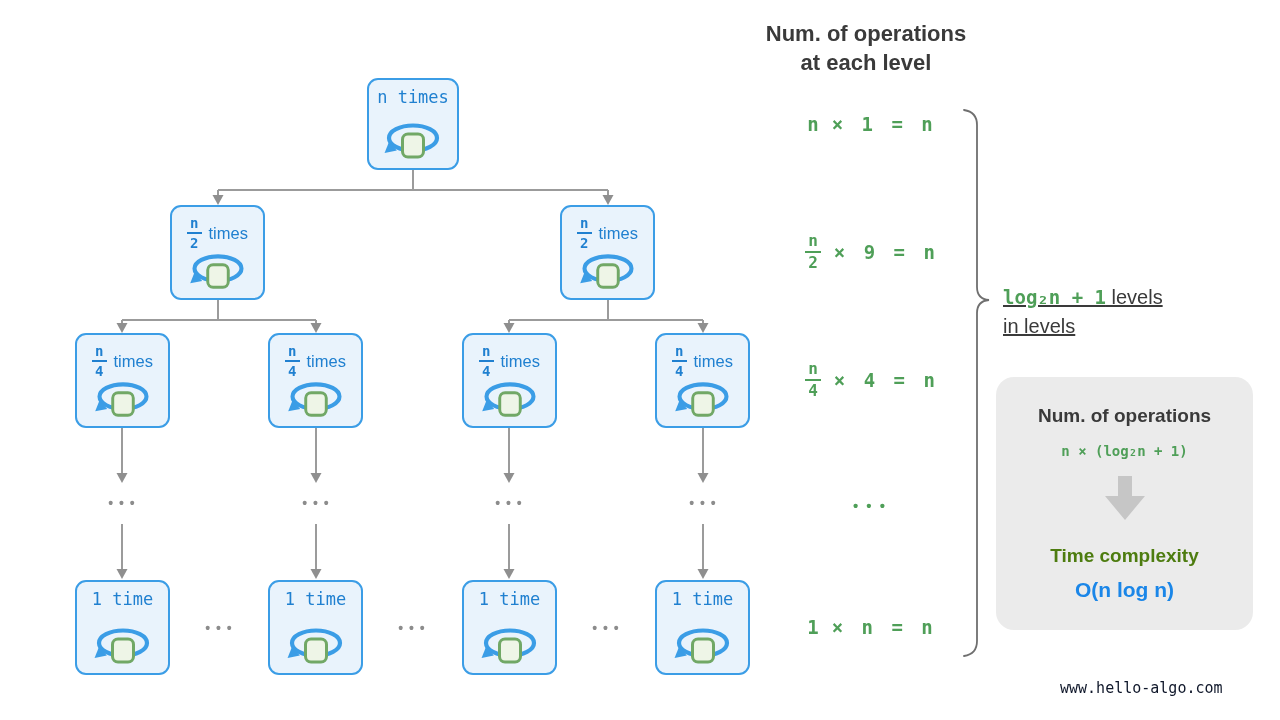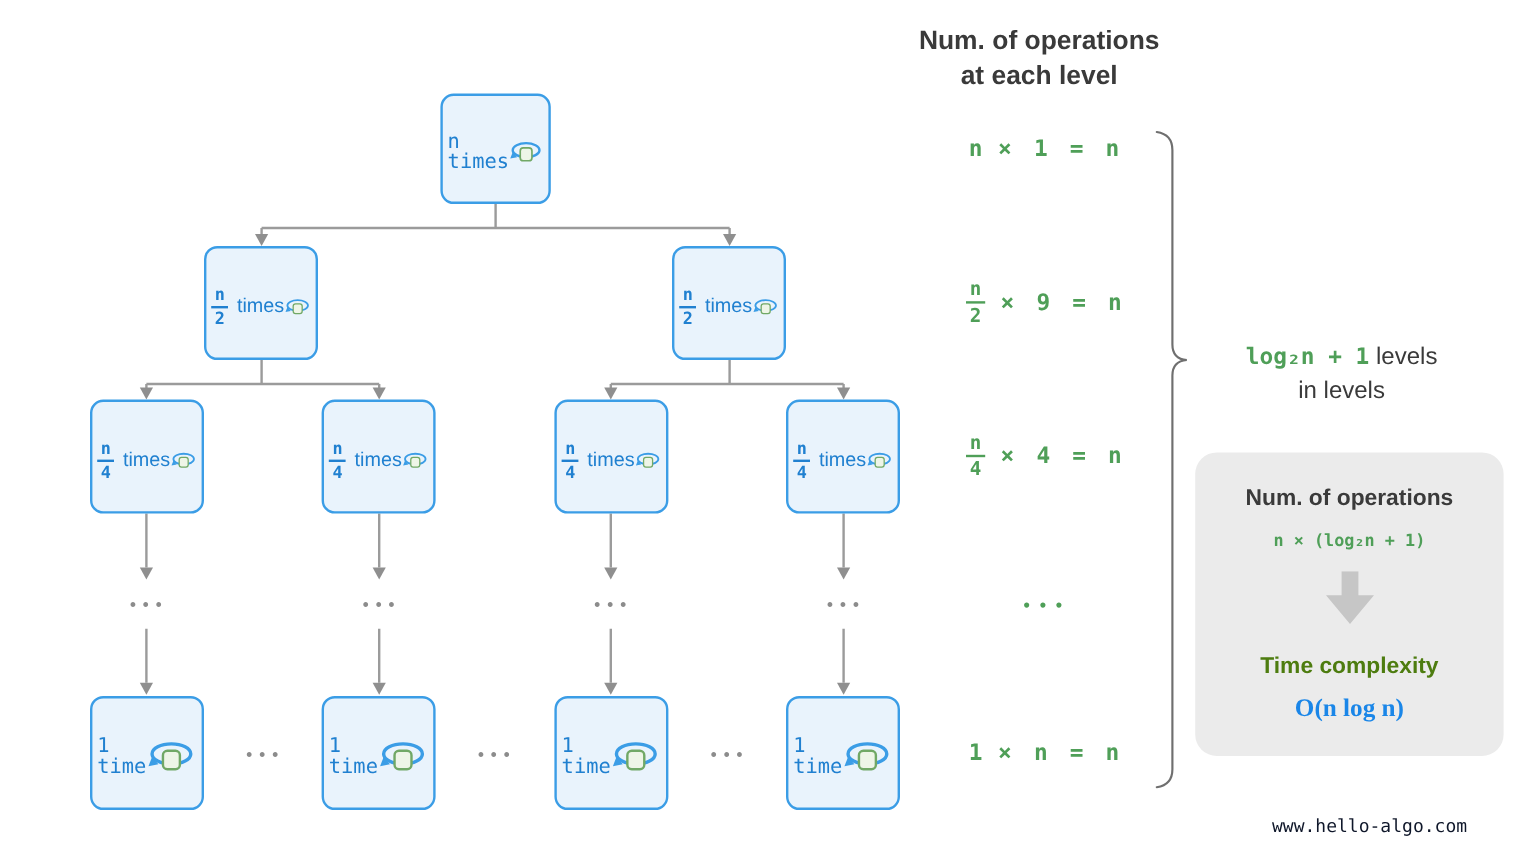--- a/index.html
+++ b/index.html
@@ -2,21 +2,21 @@
 <html><head>
 <meta charset="utf-8">
 <style>
   html,body{margin:0;padding:0;background:#ffffff;}
   .canvas{position:relative;width:1280px;height:720px;background:#ffffff;overflow:hidden;
           font-family:"Liberation Sans",sans-serif;}
   .connectors{position:absolute;left:0;top:0;pointer-events:none;}
 
   
   .node{position:absolute;box-sizing:border-box;background:#e9f3fc;border:2.5px solid #3b9de6;
-        border-radius:11px;display:flex;align-items:center;
+        border-radius:11px;display:flex;flex-direction:column;align-items:center;
         justify-content:space-between;padding:9px 4px 3px;}
   .node-label{color:#2080d0;font-family:"DejaVu Sans Mono",monospace;font-size:17px;
               display:flex;align-items:center;gap:7px;line-height:1;}
   .node-label .suffix{font-family:"Liberation Sans",sans-serif;font-size:16.5px;}
   .frac{display:inline-flex;flex-direction:column;align-items:center;line-height:1;font-weight:bold;}
   .frac .fnum{border-bottom:2px solid currentColor;padding:0 3px 2px;font-size:14px;}
   .frac .fden{padding-top:2px;font-size:14px;}
   .loop{width:62px;height:46px;}
 
   
@@ -27,34 +27,34 @@
   .right-header{position:absolute;left:741px;top:20px;width:250px;text-align:center;
                 font-weight:bold;font-size:22px;color:#3a3a3a;line-height:1.3;}
   .ops-row{position:absolute;left:770px;width:200px;display:flex;align-items:center;
            justify-content:center;gap:13px;transform:translateY(-50%);
            color:#4f9f58;font-family:"DejaVu Sans Mono",monospace;font-weight:bold;font-size:19px;}
   .ops-row .frac .fnum,.ops-row .frac .fden{font-size:16px;}
   .ops-row .rest{word-spacing:7px;text-align:right;}
   .ops-dots{position:absolute;left:770px;width:200px;text-align:center;transform:translateY(-50%);
             color:#4f9f58;font-weight:bold;font-size:15px;letter-spacing:2px;}
 
-  .levels-note{position:absolute;left:1003px;top:283px;width:230px;text-align:center;
-               color:#3a3a3a;font-size:20px;line-height:1.45;}
+  .levels-note{position:absolute;left:1003px;top:283px;width:230px;text-align:left;
+               color:#3a3a3a;font-size:20px;line-height:1.45;text-decoration:underline;}
   .levels-note .formula{color:#4f9f58;font-family:"DejaVu Sans Mono",monospace;
                         font-weight:bold;font-size:19px;}
 
   .summary-box{position:absolute;left:996px;top:377px;width:257px;height:253px;background:#ebebeb;
                border-radius:18px;display:flex;flex-direction:column;align-items:center;
                box-sizing:border-box;padding-top:28px;}
   .summary-title{font-weight:bold;font-size:19px;color:#3a3a3a;}
   .summary-formula-green{margin-top:16px;color:#4f9f58;font-family:"DejaVu Sans Mono",monospace;
                          font-weight:bold;font-size:14px;}
   .block-arrow{margin-top:17px;}
   .summary-title2{margin-top:25px;font-weight:bold;font-size:19px;color:#4d7c0f;}
-  .summary-formula-blue{margin-top:11px;color:#1a86e8;font-family:Liberation Serif, serif;
+  .summary-formula-blue{margin-top:11px;color:#1a86e8;font-family:Liberation Sans, sans-serif;
                         font-weight:bold;font-size:21px;}
 
   .watermark{position:absolute;left:1060px;top:679px;color:#0f172a;
              font-family:"DejaVu Sans Mono",monospace;font-size:15px;}
 </style>
 </head>
 <body>
 
 <div class="canvas">
 

